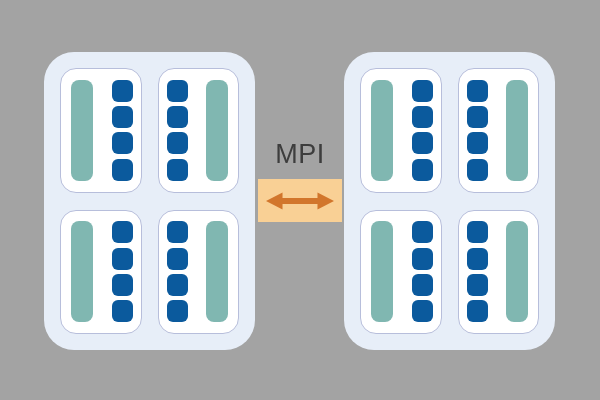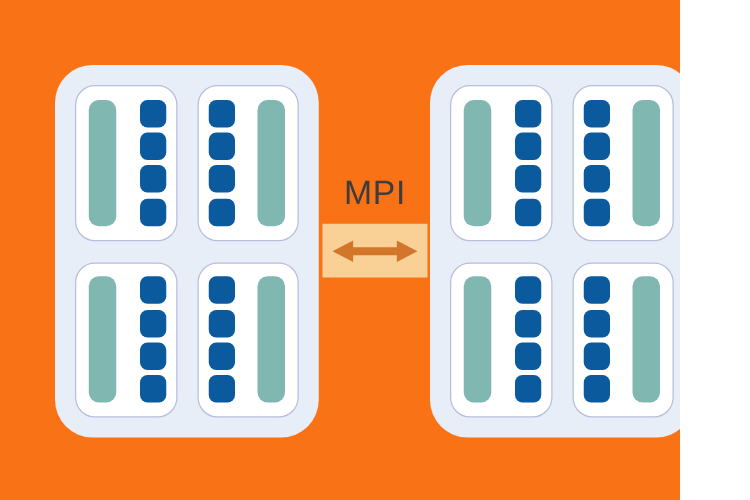--- a/index.html
+++ b/index.html
@@ -3,23 +3,23 @@
 <meta charset="utf-8">
 <style>
   html, body {
     margin: 0;
     padding: 0;
     background: #ffffff;
     font-family: "Liberation Sans", sans-serif;
   }
   .canvas {
     position: relative;
-    width: 544px;
+    width: 600px;
     height: 400px;
-    background: #f97316;
+    background: #a3a3a3;
     overflow: hidden;
   }
   .node {
     position: absolute;
     top: 52px;
     width: 211px;
     height: 298px;
     background: var(--node-bg, #e7eef8);
     border-radius: 30px;
     display: grid;

